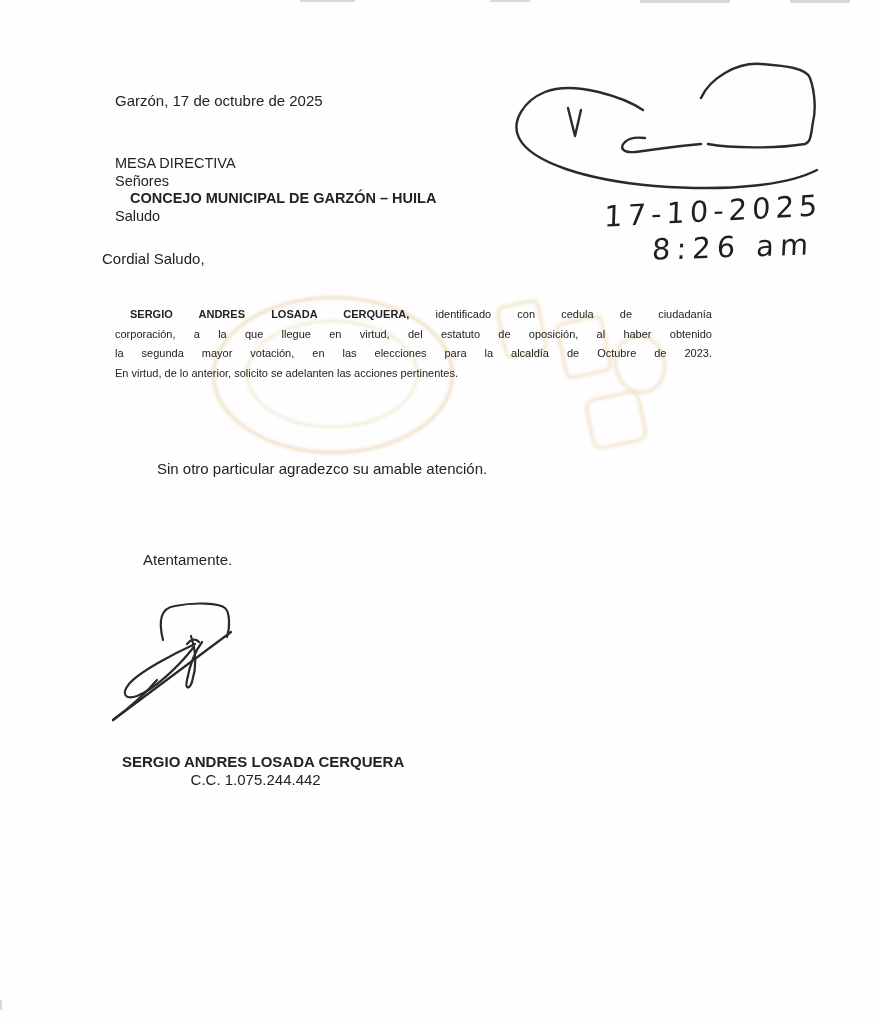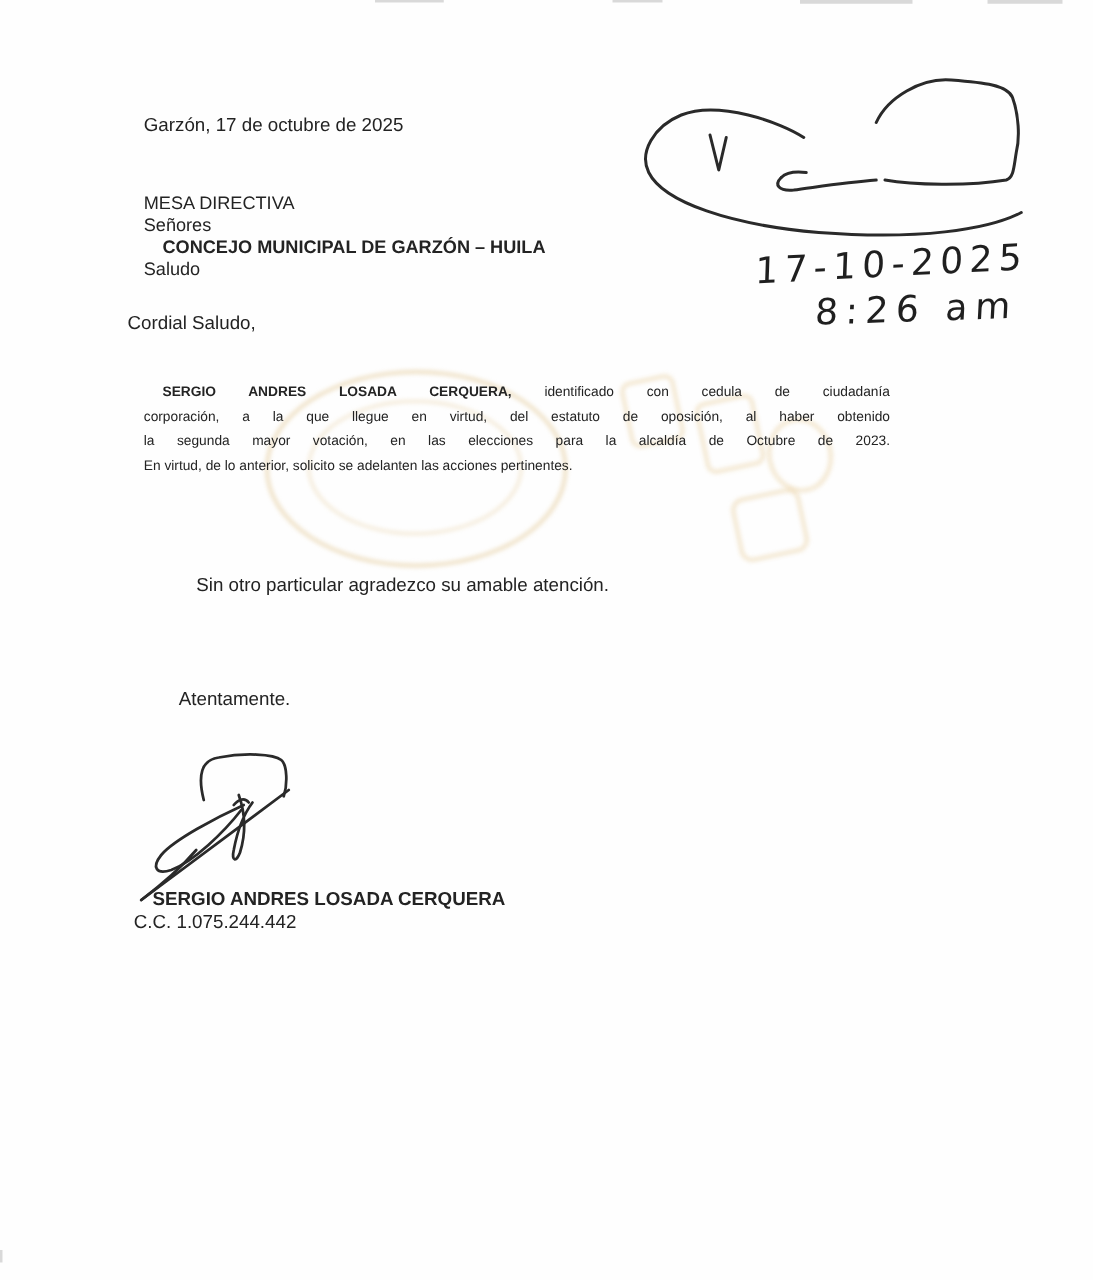--- a/index.html
+++ b/index.html
@@ -18,21 +18,21 @@
   .recipient{left:115px;top:155px;line-height:17.5px;font-size:14.5px;}
   .greeting{left:102px;top:250px;}
   .paragraph{
     left:115px;top:305px;width:597px;
     font-size:11px;line-height:19.6px;
   }
   .pline{width:100%;}
   .jl{text-align:justify;text-align-last:justify;}
   .closing{left:115px;top:460px;margin-left:42px;}
   .farewell{left:115px;top:551px;margin-left:28px;}
-  .sigblock{left:107px;top:711px;line-height:18px;}
+  .sigblock{left:107px;top:753px;line-height:18px;text-align:center;}
   
   .hand{
     position:absolute;
     font-family:"DejaVu Sans",sans-serif;
     color:#1f1f1f;
     white-space:nowrap;
   }
   .hand.date{left:604px;top:194px;font-size:29px;letter-spacing:5px;transform:rotate(-3deg) skewX(-5deg);}
   .hand.time{left:652px;top:230px;font-size:29px;letter-spacing:6px;transform:rotate(-2deg) skewX(-5deg);}
   

